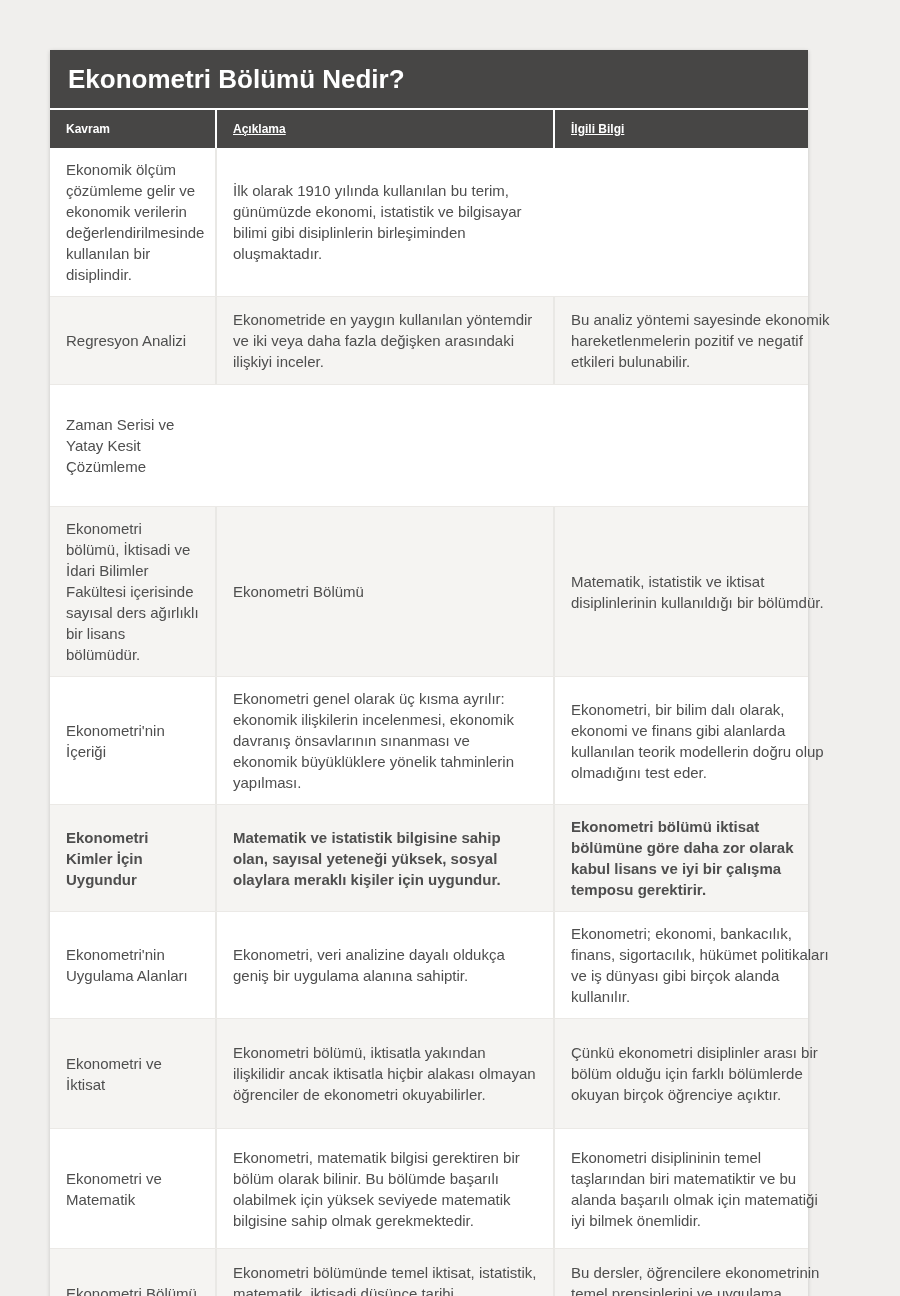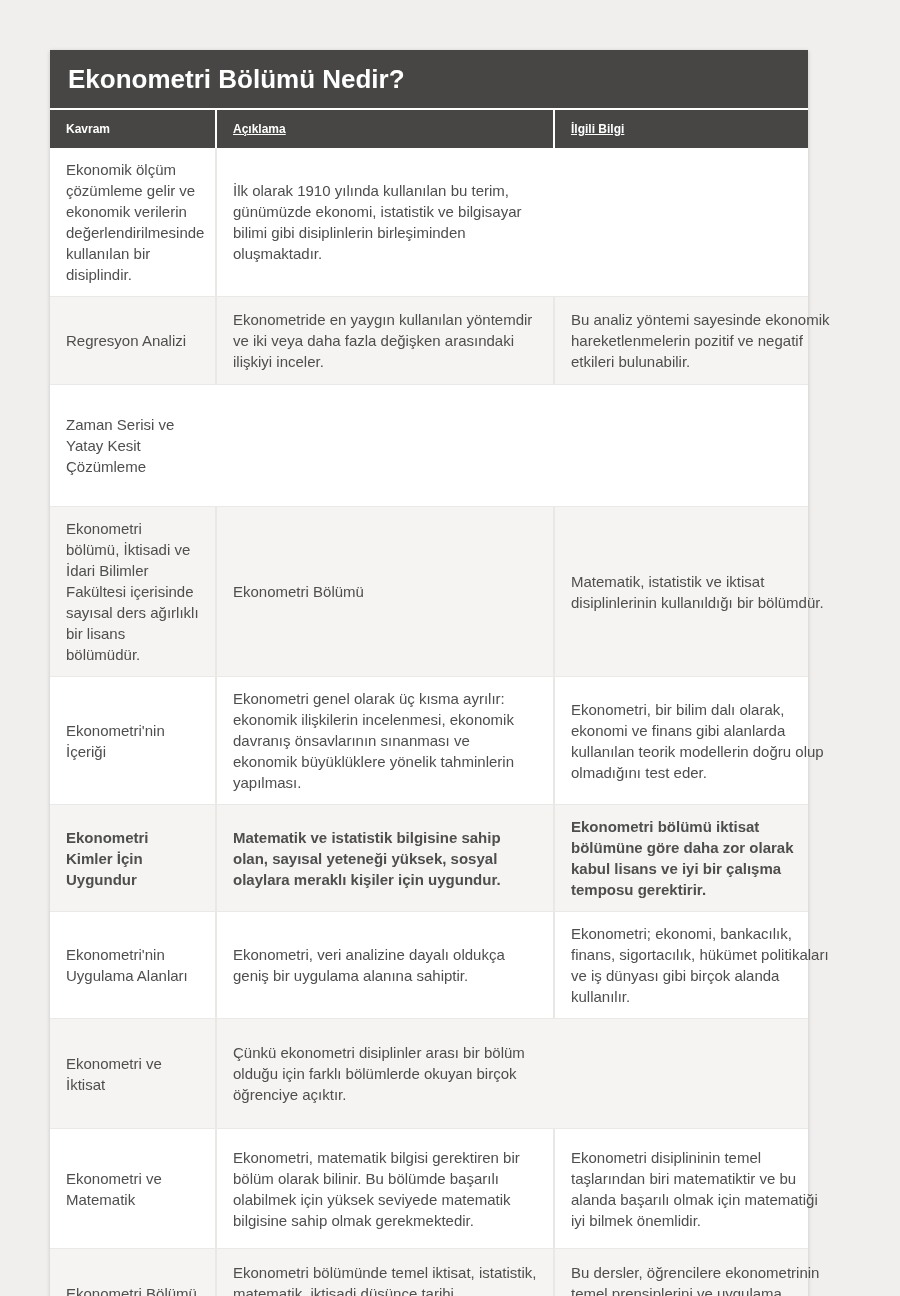--- a/index.html
+++ b/index.html
@@ -130,20 +130,21 @@
       <div class="td">Matematik ve istatistik bilgisine sahip olan, sayısal yeteneği yüksek, sosyal olaylara meraklı kişiler için uygundur.</div>
       <div class="td">Ekonometri bölümü iktisat bölümüne göre daha zor olarak kabul lisans ve iyi bir çalışma temposu gerektirir.</div>
     </div>
     <div class="tr">
       <div class="td">Ekonometri'nin Uygulama Alanları</div>
       <div class="td">Ekonometri, veri analizine dayalı oldukça geniş bir uygulama alanına sahiptir.</div>
       <div class="td">Ekonometri; ekonomi, bankacılık, finans, sigortacılık, hükümet politikaları ve iş dünyası gibi birçok alanda kullanılır.</div>
     </div>
     <div class="tr">
       <div class="td">Ekonometri ve İktisat</div>
+      <div class="td">Ekonometri bölümü, iktisatla yakından ilişkilidir ancak iktisatla hiçbir alakası olmayan öğrenciler de ekonometri okuyabilirler.</div>
       <div class="td">Çünkü ekonometri disiplinler arası bir bölüm olduğu için farklı bölümlerde okuyan birçok öğrenciye açıktır.</div>
     </div>
     <div class="tr">
       <div class="td">Ekonometri ve Matematik</div>
       <div class="td">Ekonometri, matematik bilgisi gerektiren bir bölüm olarak bilinir. Bu bölümde başarılı olabilmek için yüksek seviyede matematik bilgisine sahip olmak gerekmektedir.</div>
       <div class="td">Ekonometri disiplininin temel taşlarından biri matematiktir ve bu alanda başarılı olmak için matematiği iyi bilmek önemlidir.</div>
     </div>
     <div class="tr">
       <div class="td">Ekonometri Bölümü Ders İçerikleri</div>
       <div class="td">Ekonometri bölümünde temel iktisat, istatistik, matematik, iktisadi düşünce tarihi, ekonometrinin temelleri gibi dersler yer almaktadır.</div>

